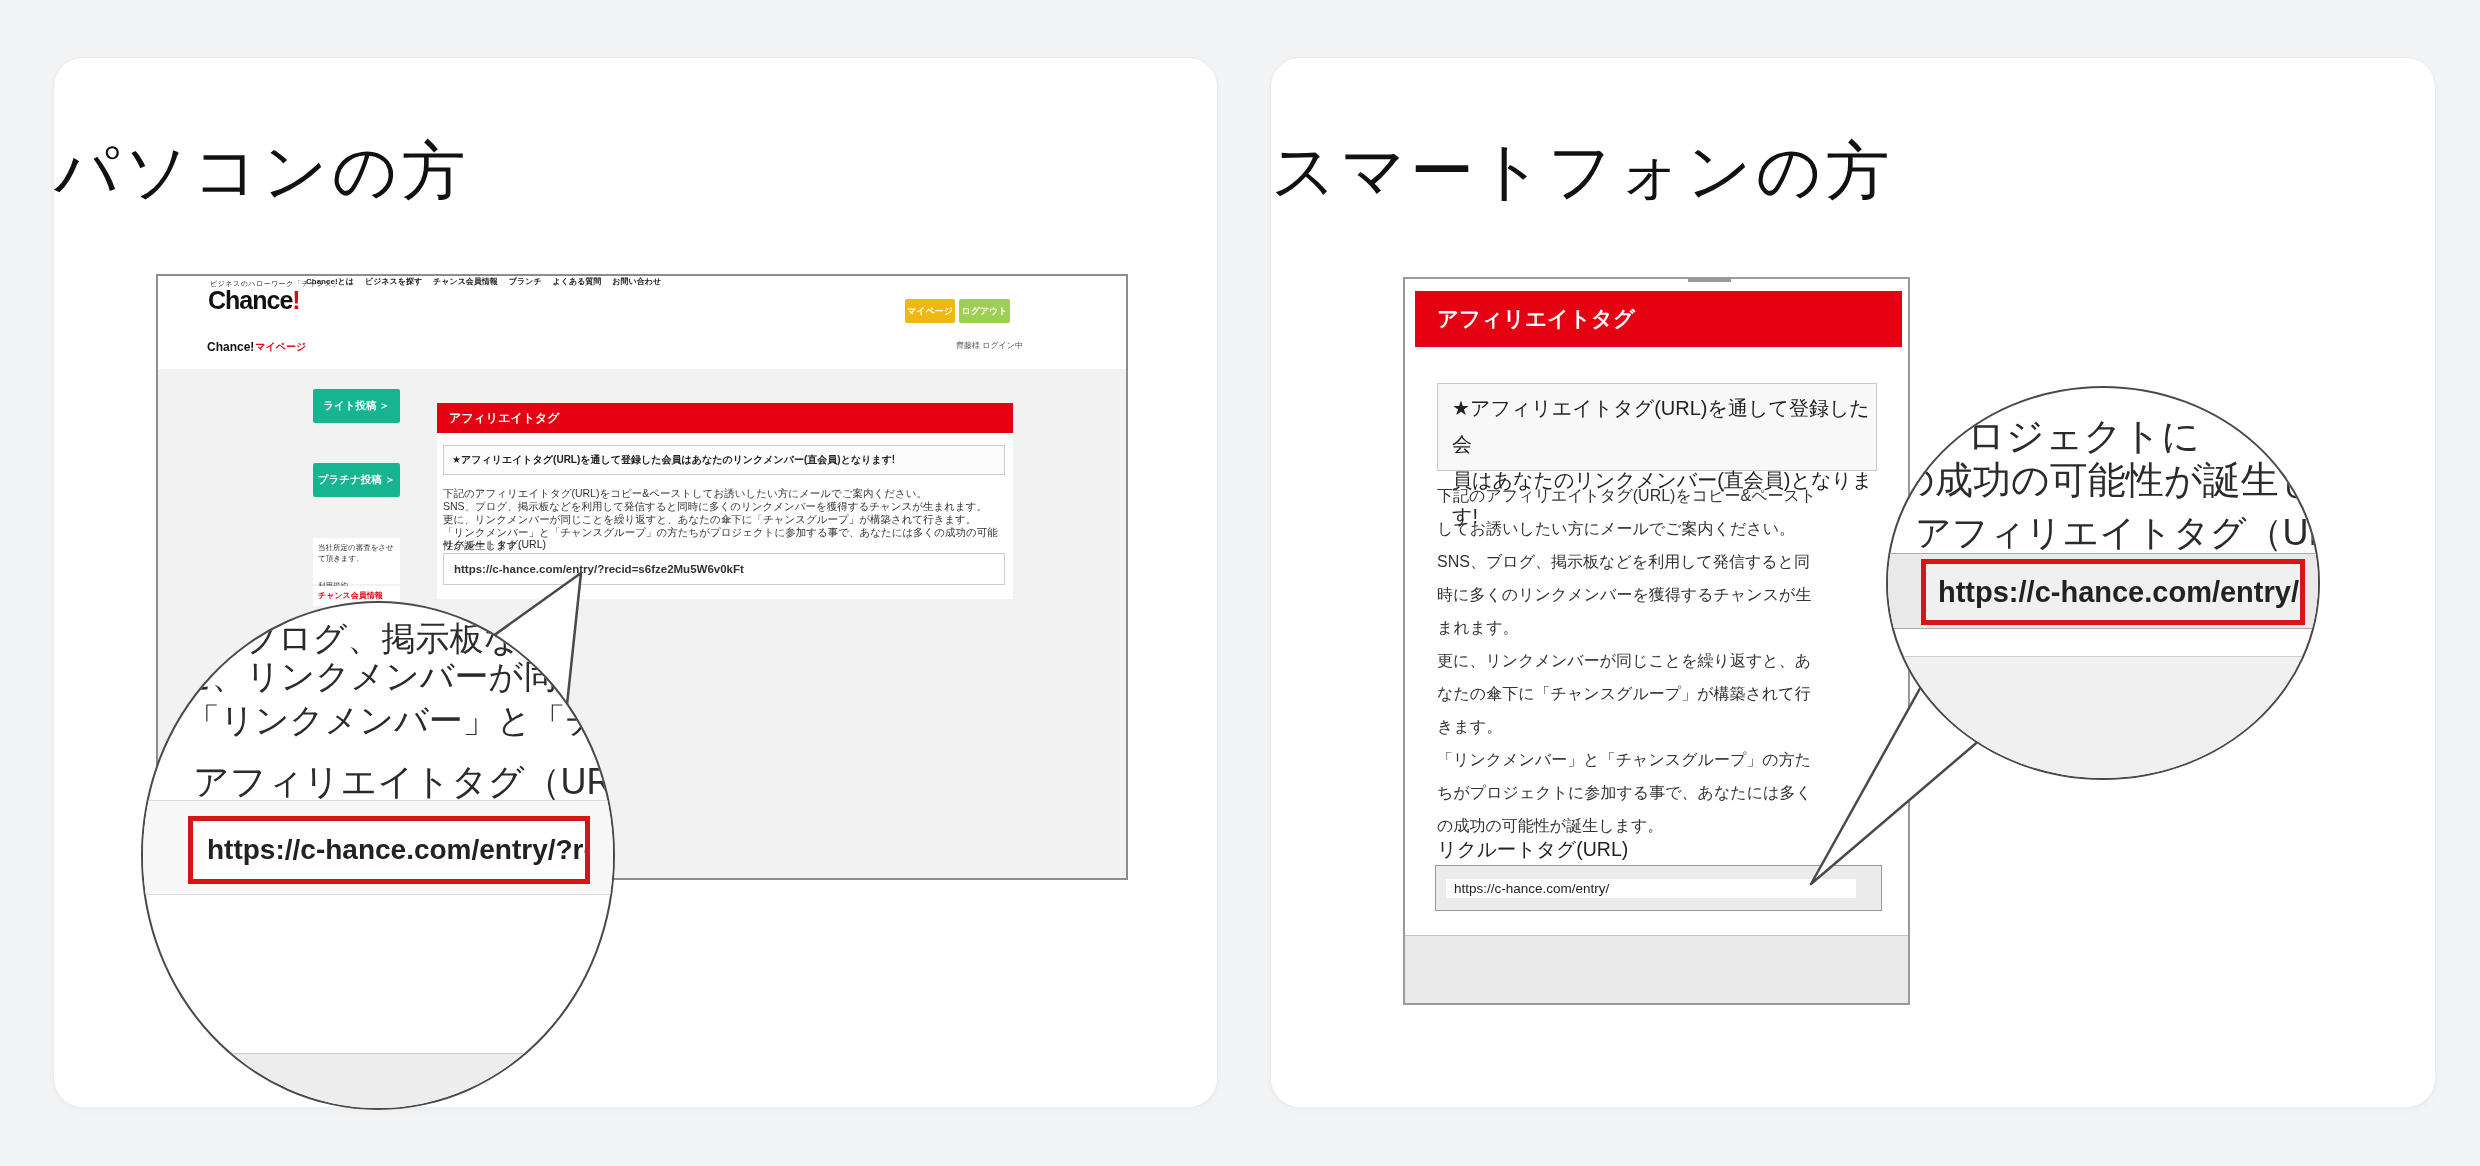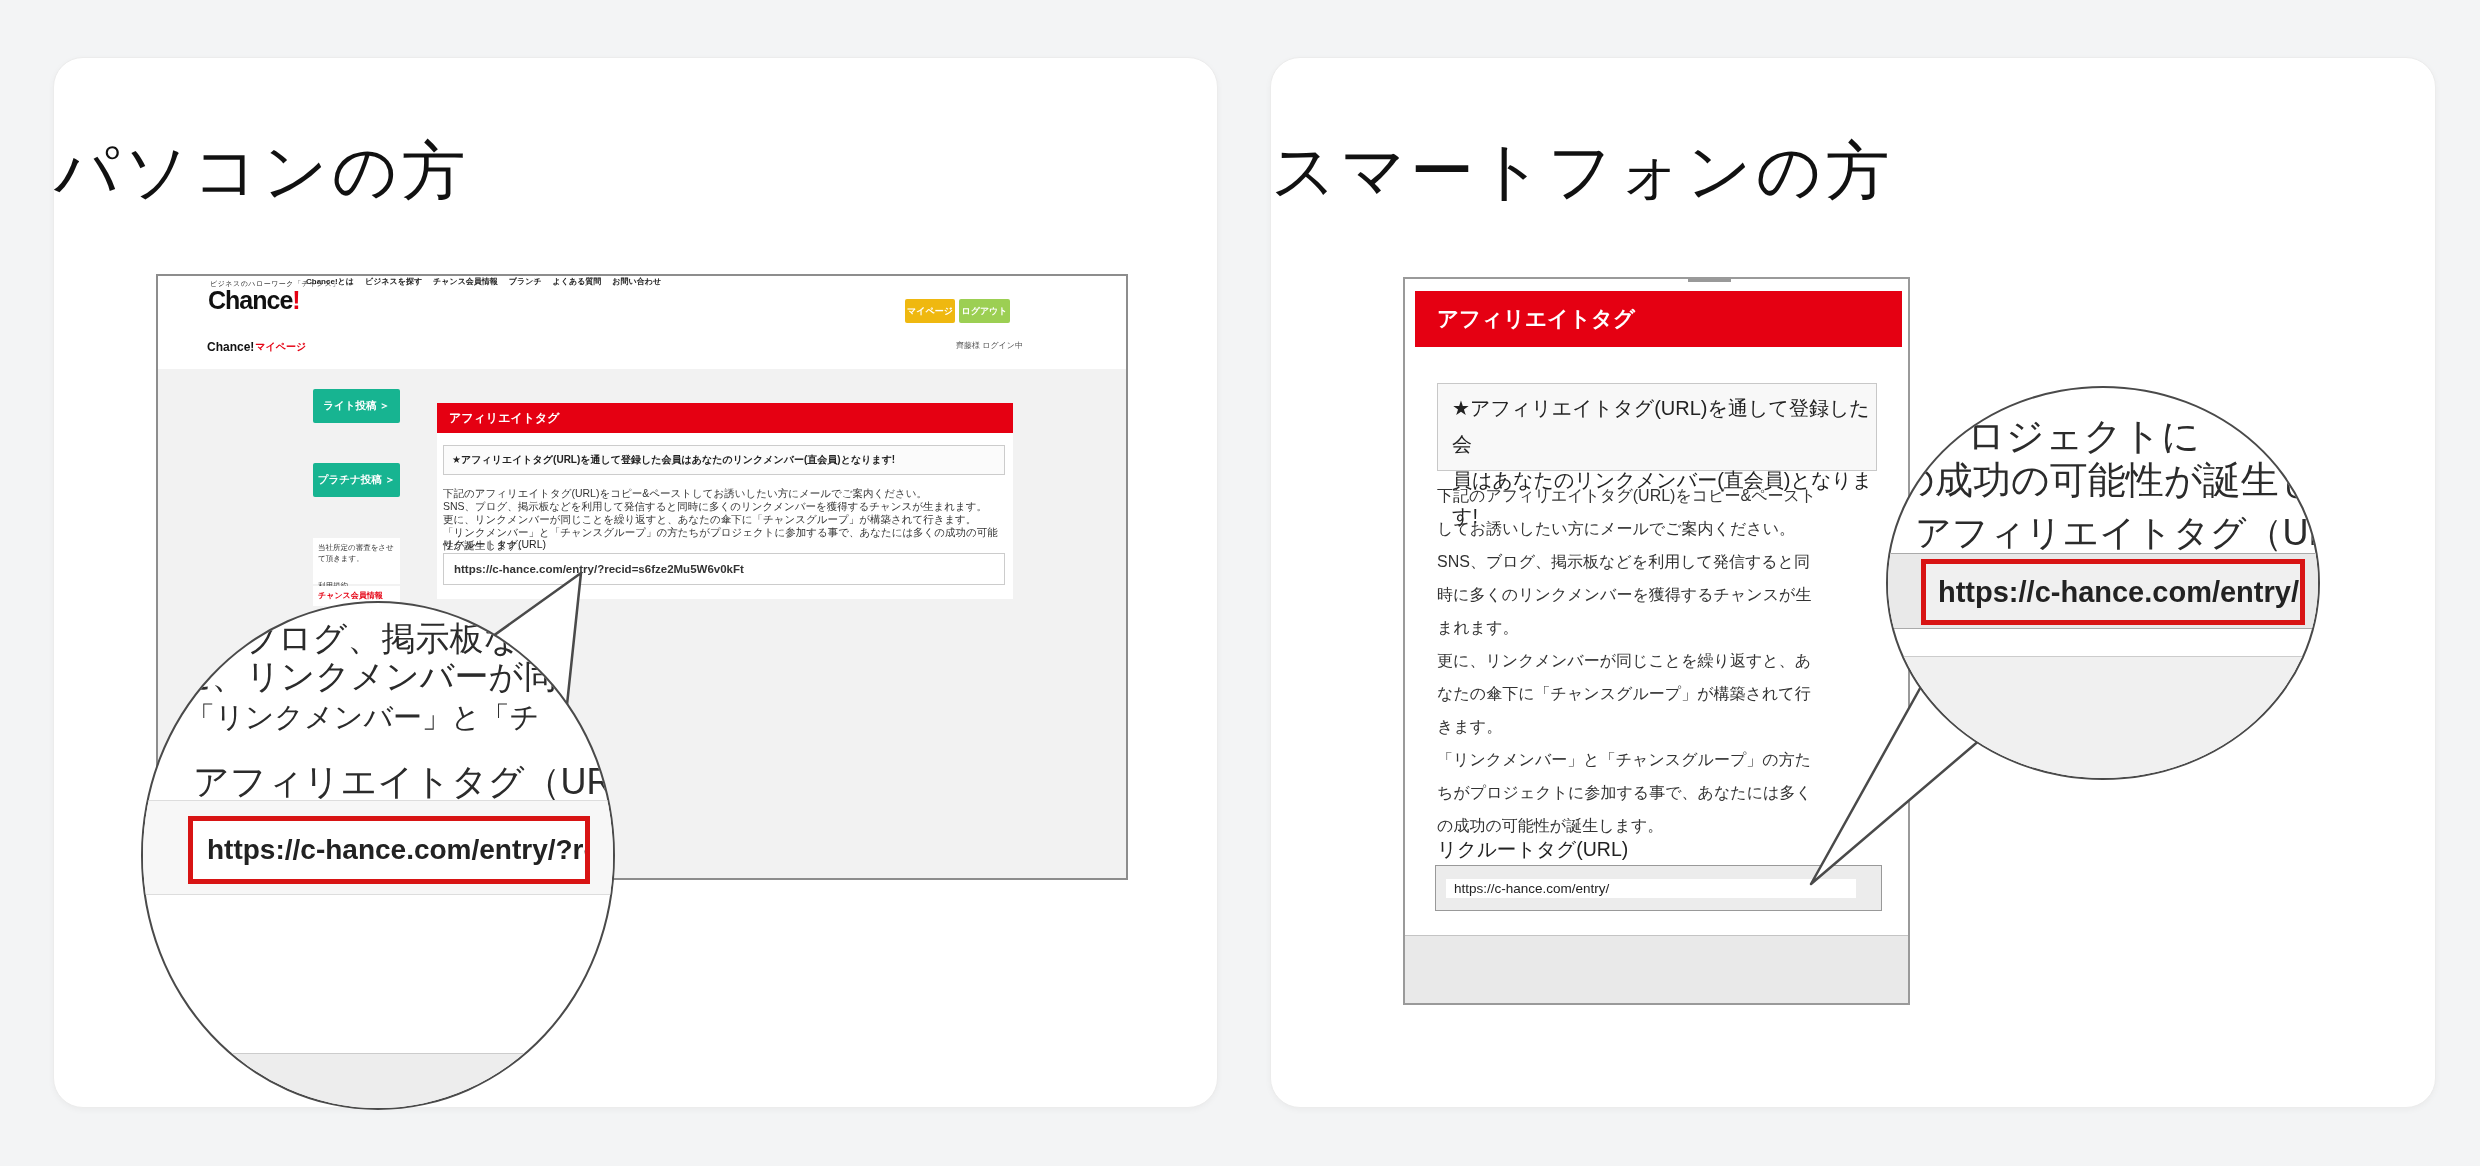--- a/index.html
+++ b/index.html
@@ -81,21 +81,21 @@
   .mb-footer{position:absolute;left:0;top:656px;width:100%;height:68px;background:#e9e9e9;border-top:1px solid #c4c4c4;}
   
   .tail-svg{position:absolute;left:0;top:0;width:1163px;height:1049px;z-index:2;pointer-events:none;}
   .lens{position:absolute;border:2.5px solid #4a4a4a;border-radius:50%;background:#fff;overflow:hidden;z-index:3;}
   .lens.left-lens{left:87px;top:543px;width:470px;height:505px;}
   .lens.right-lens{left:615px;top:328px;width:430px;height:390px;}
   .lens div{position:absolute;}
   .lens .mag-line{white-space:nowrap;color:#2b2b2b;}
   .left-lens .m1{left:100px;top:13px;font-size:34px;}
   .left-lens .m2{left:0px;top:51px;font-size:34px;}
-  .left-lens .m3{left:43px;top:95px;font-size:29px;}
+  .left-lens .m3{left:43px;top:95px;font-size:34px;}
   .left-lens .m4{left:50px;top:155px;font-size:36px;}
   .left-lens .band{left:0;top:197px;width:470px;height:93px;background:#f7f7f7;border-top:1px solid #ddd;border-bottom:1px solid #ddd;}
   .left-lens .redbox{left:45px;top:213px;width:392px;height:58px;border:5px solid #d81414;background:#fff;
                      box-sizing:content-box;overflow:hidden;}
   .left-lens .redbox span{font-size:28px;font-weight:600;color:#222;line-height:58px;padding-left:14px;display:block;white-space:nowrap;}
   .left-lens .lens-footer{left:0;top:450px;width:470px;height:55px;background:#ededed;border-top:1px solid #ccc;}
   .right-lens .m1{left:40px;top:23px;font-size:38px;}
   .right-lens .m2{left:8px;top:67px;font-size:38px;}
   .right-lens .m3{left:27px;top:121px;font-size:36px;}
   .right-lens .band{left:0;top:165px;width:430px;height:74px;background:#e9e9e9;border-top:1px solid #aaa;border-bottom:1px solid #aaa;}

